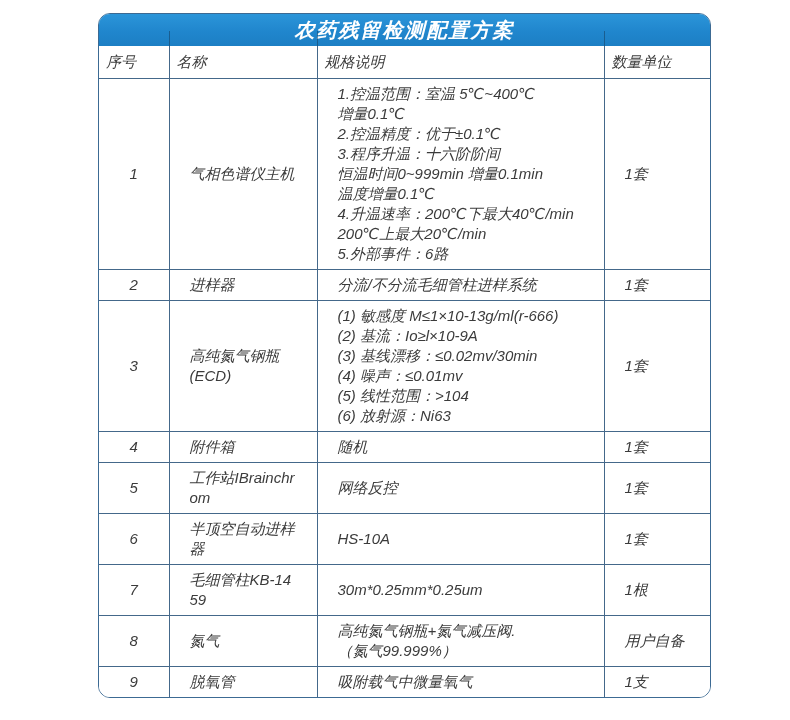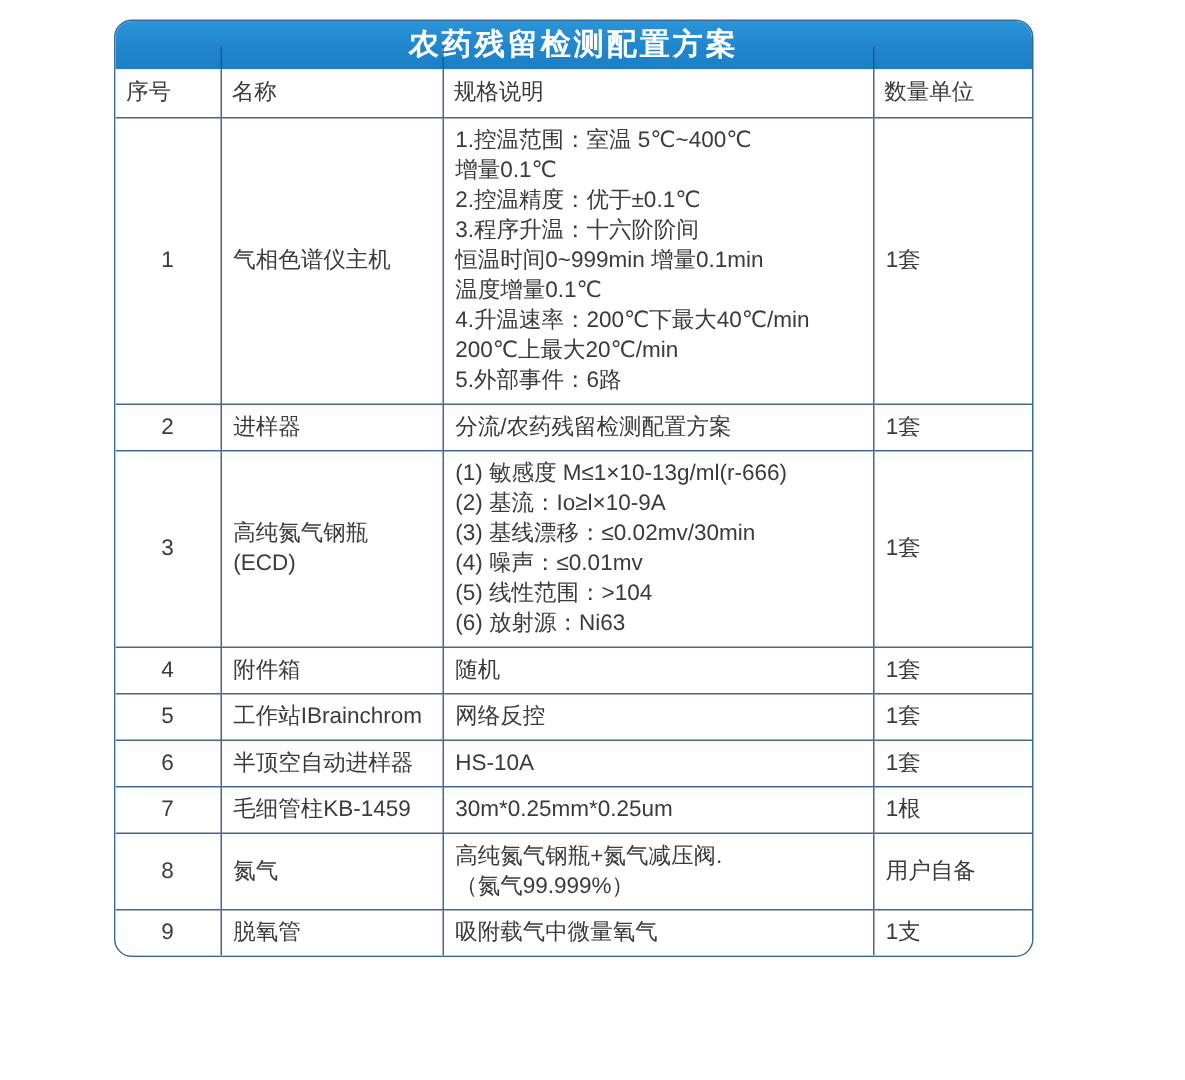--- a/index.html
+++ b/index.html
@@ -4,26 +4,27 @@
 <style>
   * { margin: 0; padding: 0; box-sizing: border-box; }
   html, body {
     width: 790px; height: 720px;
     background: #ffffff;
     font-family: "Liberation Sans", "DejaVu Sans", sans-serif;
     overflow: hidden;
   }
   .card {
     position: absolute;
-    left: 76px; top: 13px;
+    left: 98px; top: 13px;
     width: 613px;
     border: 1px solid #3c6a93;
     border-radius: 12px;
     overflow: hidden;
     background: #ffffff;
+    font-style: italic;
   }
   .title-bar {
     position: relative;
     height: 32px;
     background: linear-gradient(180deg, #2b95d9 0%, #2086cd 55%, #1c7fc4 100%);
     display: flex;
     align-items: center;
     justify-content: center;
   }
   .title-bar .title-text {
@@ -53,21 +54,21 @@
   table.spec-table col.c-name { width: 148px; }
   table.spec-table col.c-spec { width: 287px; }
   table.spec-table col.c-qty  { width: 108px; }
   table.spec-table th,
   table.spec-table td {
     border: 1px solid #44688a;
     font-size: 15px;
     font-weight: normal;
     color: #3b3b3b;
     line-height: 20px;
-    padding: 5px 8px;
+    padding: 5px 20px;
     vertical-align: middle;
     text-align: left;
     white-space: pre-line;
     word-break: break-all;
   }
   table.spec-table th { height: 32px; padding: 5px 7px; }
   table.spec-table td.no-cell { text-align: center; padding: 5px 2px; }
   
   table.spec-table tr > *:first-child { border-left: none; }
   table.spec-table tr > *:last-child  { border-right: none; }
@@ -108,21 +109,21 @@
 恒温时间0~999min 增量0.1min
 温度增量0.1℃
 4.升温速率：200℃下最大40℃/min
 200℃上最大20℃/min
 5.外部事件：6路</td>
         <td>1套</td>
       </tr>
       <tr>
         <td class="no-cell">2</td>
         <td>进样器</td>
-        <td>分流/农药残留检测配置方案</td>
+        <td>分流/不分流毛细管柱进样系统</td>
         <td>1套</td>
       </tr>
       <tr>
         <td class="no-cell">3</td>
         <td>高纯氮气钢瓶
 (ECD)</td>
         <td>(1) 敏感度 M≤1×10-13g/ml(r-666)
 (2) 基流：Io≥l×10-9A
 (3) 基线漂移：≤0.02mv/30min
 (4) 噪声：≤0.01mv

